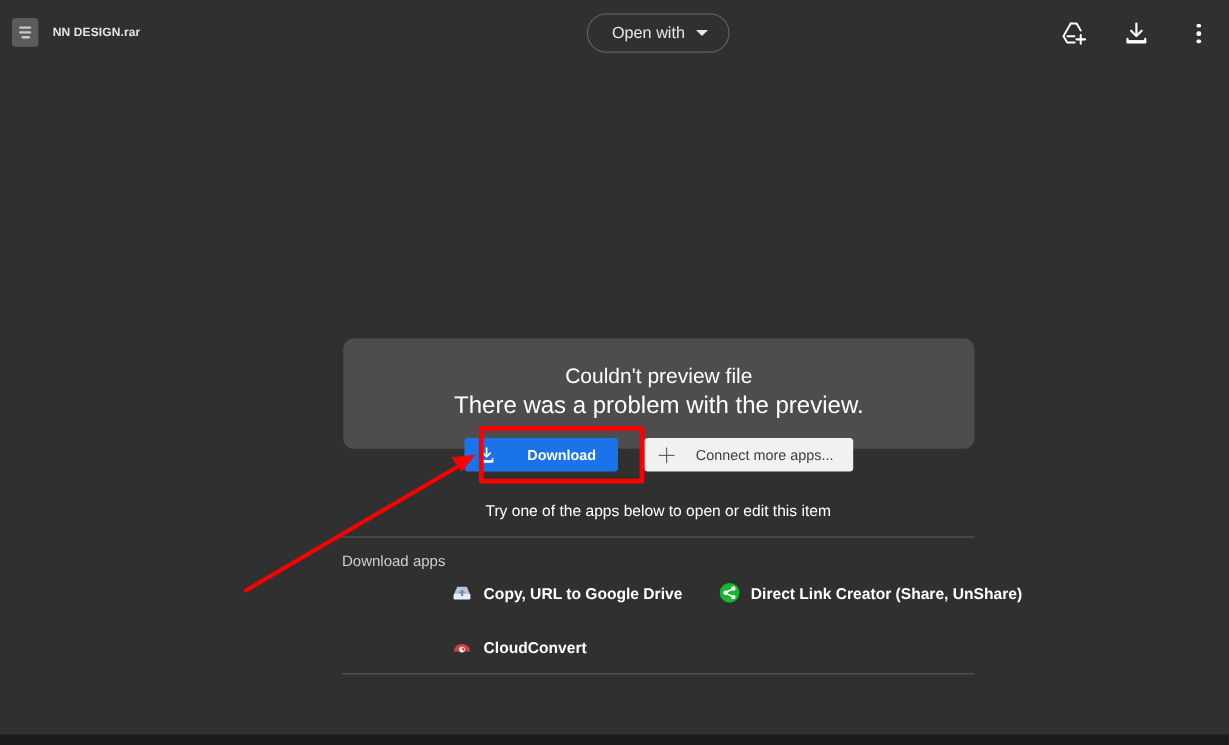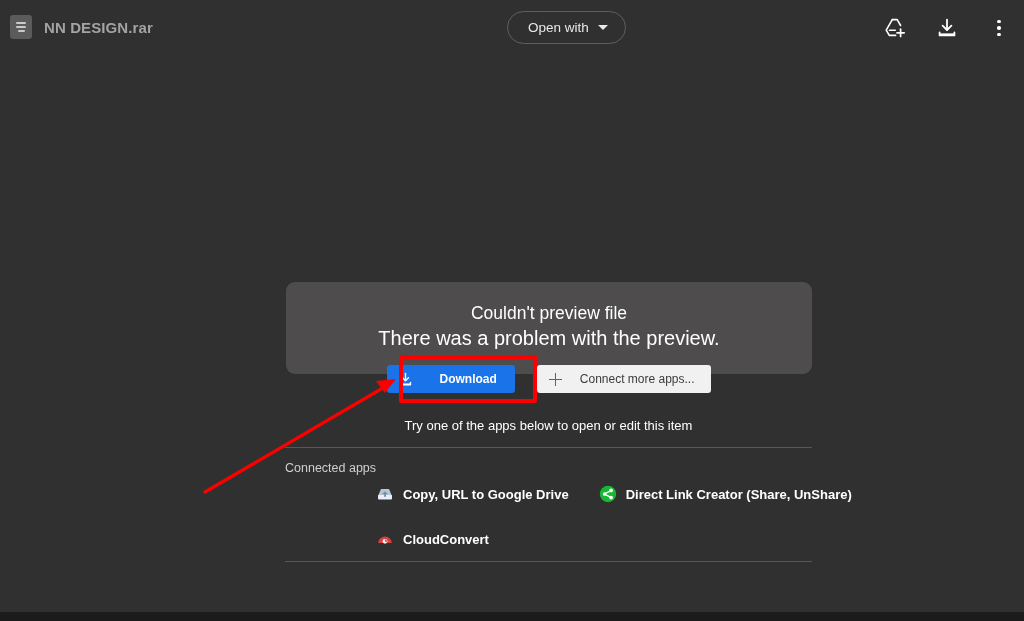--- a/index.html
+++ b/index.html
@@ -52,31 +52,31 @@
   .file-icon i {
     display: block;
     background: #c9c9c9;
     border-radius: 1px;
   }
   .file-icon i.l1 { width: 10px; height: 2px; }
   .file-icon i.l2 { width: 10px; height: 2px; }
   .file-icon i.l3 { width: 7px;  height: 2px; }
 
   #filename {
-    font-size: 15px;
+    font-size: 10px;
     font-weight: bold;
     letter-spacing: 0.1px;
-    color: #a3a3a3;
+    color: #e5e5e5;
     white-space: nowrap;
   }
 
   
   #openwith {
     position: absolute;
-    left: 507px;
+    left: 489px;
     top: 11px;
     height: 33px;
     padding: 0 17px 0 20px;
     border: 1px solid #5f5f5f;
     border-radius: 17px;
     background: transparent;
     color: #e8e8e8;
     font-size: 13.5px;
     font-family: "Liberation Sans", sans-serif;
     display: flex;
@@ -359,21 +359,21 @@
 
   </div>
 </div>
 
 <div id="apps">
 
   <div id="try-text">Try one of the apps below to open or edit this item</div>
 
   <div class="divider"></div>
 
-  <div class="section-label">Connected apps</div>
+  <div class="section-label">Download apps</div>
 
   <div class="app-row">
 
     <div class="app-item">
       <span class="app-ico">
         <svg width="18" height="18" viewBox="0 0 18 18">
           <path d="M2 11 L5 4 L13 4 L16 11 Z" fill="#b9c6d6"></path>
           <rect x="2" y="10" width="14" height="4.6" rx="1" fill="#e8eef5"></rect>
           <path d="M6 9.2 L9 6.2 L12 9.2 Z" fill="#7a8fa6"></path>
           <rect x="8.1" y="8.6" width="1.9" height="3.2" fill="#7a8fa6"></rect>

